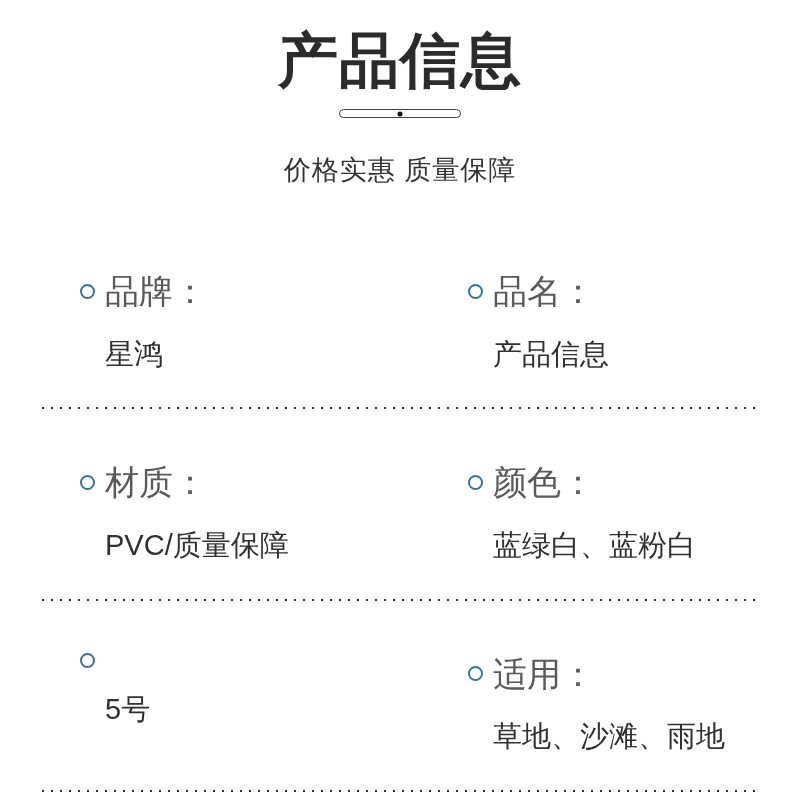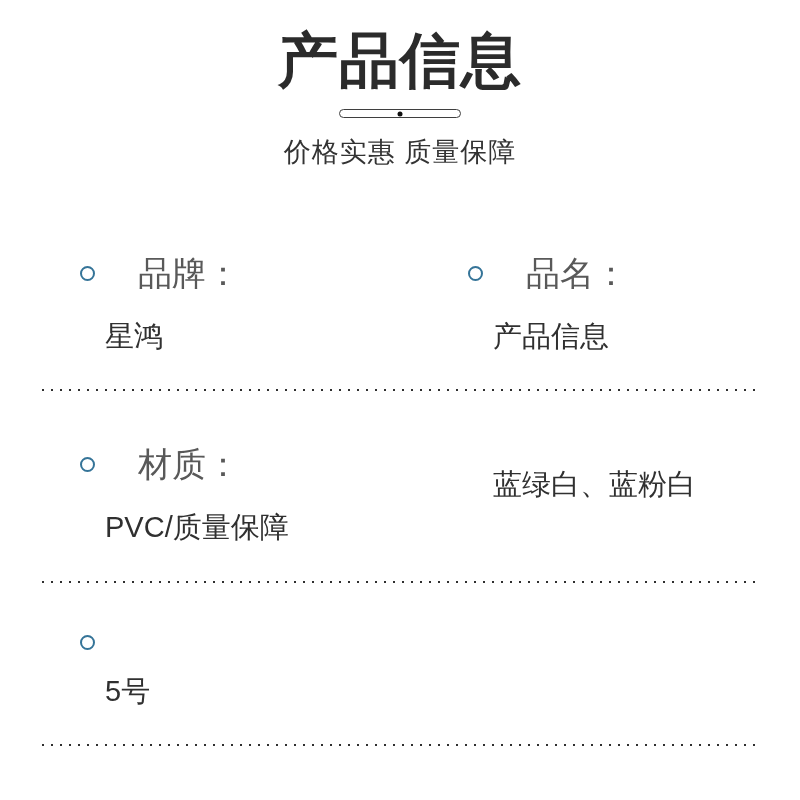--- a/index.html
+++ b/index.html
@@ -36,30 +36,30 @@
   }
   .pill-dot {
     width: 5px; height: 5px;
     background: #111111;
     border-radius: 50%;
     position: absolute;
     left: 50%; top: 50%;
     transform: translate(-50%, -50%);
   }
   .subtitle {
-    margin-top: 16px;
+    margin-top: 34px;
     font-size: 27px;
     color: #333333;
     letter-spacing: 1px;
   }
   .content { margin-top: 82px; padding: 0 42px; }
   .attr-grid { display: grid; grid-template-columns: 1fr 1fr; }
   .attr-cell.left  { padding-left: 38px; }
   .attr-cell.right { padding-left: 68px; }
-  .attr-label-line { display: flex; align-items: center; gap: 33px; }
+  .attr-label-line { display: flex; align-items: center; }
   .ring {
     width: 15px; height: 15px;
     border: 2px solid var(--accent-ring, #357498);
     border-radius: 50%;
     margin-right: 10px;
     flex: none;
   }
   .attr-label {
     font-size: 34px;
     color: var(--label-text, #595959);
@@ -116,28 +116,39 @@
 
   <div class="attr-grid">
     <div class="attr-cell left">
       <div class="attr-label-line">
         <span class="ring"></span>
         <span class="attr-label">材质：</span>
       </div>
       <div class="attr-value">PVC/质量保障</div>
     </div>
     <div class="attr-cell right">
+      <div class="attr-label-line">
+        <span class="ring"></span>
+        <span class="attr-label">颜色：</span>
+      </div>
       <div class="attr-value">蓝绿白、蓝粉白</div>
     </div>
   </div>
   <div class="dotted"></div>
 
   <div class="attr-grid">
     <div class="attr-cell left">
       <div class="attr-label-line">
         <span class="ring"></span>
       </div>
       <div class="attr-value">5号</div>
     </div>
+    <div class="attr-cell right">
+      <div class="attr-label-line">
+        <span class="ring"></span>
+        <span class="attr-label">适用：</span>
+      </div>
+      <div class="attr-value">草地、沙滩、雨地</div>
+    </div>
   </div>
   <div class="dotted"></div>
 
 </div>
 
 </body></html>

